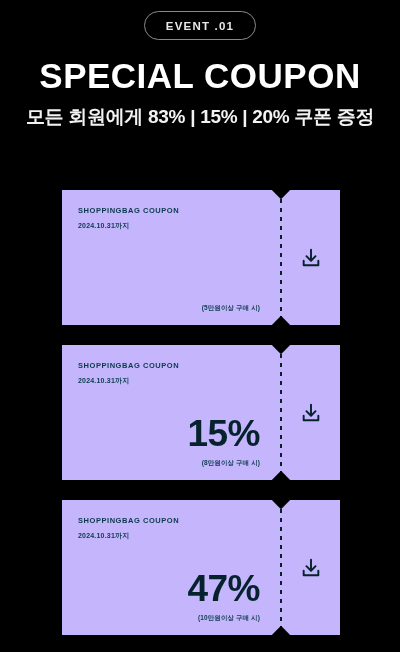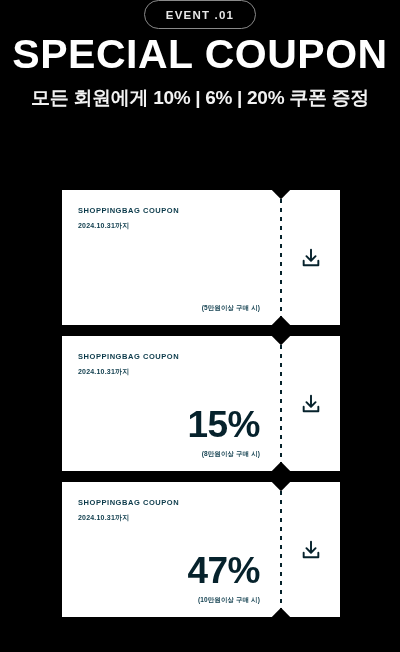--- a/index.html
+++ b/index.html
@@ -16,45 +16,46 @@
     font-family:"Liberation Sans","DejaVu Sans",sans-serif;
     color:#ffffff;
     position:relative;
   }
 
   
   .badge-row {
     width:100%;
     display:flex;
     justify-content:center;
+    padding-top:11px;
   }
   .event-badge {
     display:inline-flex;
     align-items:center;
     justify-content:center;
     min-width:112px;
     height:29px;
     padding:0 20px;
     border:1.6px solid #8a8a8a;
     border-radius:16px;
     background:#000;
     font-size:11.5px;
     font-weight:700;
     letter-spacing:1.2px;
     color:#e8e8e8;
   }
 
   
   .headline {
     text-align:center;
-    font-size:41px;
+    font-size:35px;
     font-weight:700;
     letter-spacing:0.5px;
     color:#ffffff;
-    margin-top:4px;
+    margin-top:18px;
     line-height:1.05;
     white-space:nowrap;
   }
   .subline {
     text-align:center;
     font-size:19px;
     font-weight:700;
     color:#f2f2f2;
     margin-top:9px;
     letter-spacing:-0.3px;
@@ -66,22 +67,22 @@
     position:absolute;
     top:190px;
     left:62px;
     width:278px;
   }
 
   .coupon {
     position:relative;
     width:278px;
     height:135px;
-    background:#ffffff;
-    margin-bottom:11px;
+    background:#c4b5fd;
+    margin-bottom:20px;
     overflow:hidden;
   }
 
   .coupon-body {
     position:absolute;
     top:0; left:0;
     width:218px;
     height:100%;
     padding:16px 0 0 16px;
   }
@@ -163,21 +164,21 @@
 </style>
 </head>
 <body>
 
 <div class="badge-row">
   <div class="event-badge">EVENT .01</div>
 </div>
 
 <h1 class="headline">SPECIAL COUPON</h1>
 
-<h2 class="subline">모든 회원에게 10% | 6% | 20% 쿠폰 증정</h2>
+<h2 class="subline">모든 회원에게 83% | 15% | 20% 쿠폰 증정</h2>
 
 <div class="coupon-stack">
 
   <div class="coupon">
     <div class="coupon-body">
       <div class="coupon-title">SHOPPINGBAG COUPON</div>
       <div class="coupon-date">2024.10.31까지</div>
       <div class="coupon-amount-wrap">
         <div class="coupon-cond">(5만원이상 구매 시)</div>
       </div>

